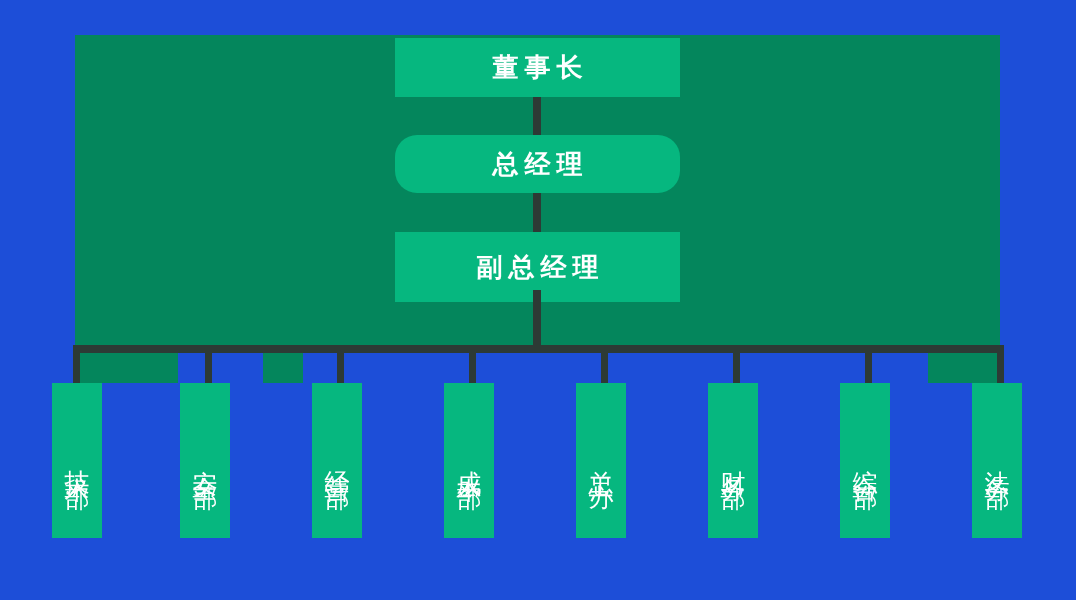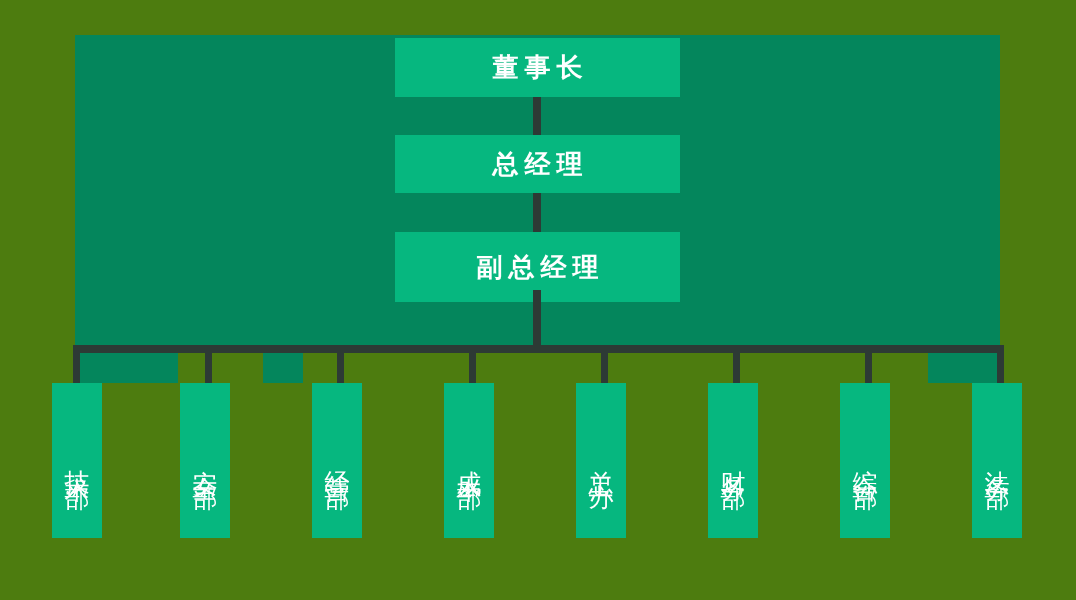--- a/index.html
+++ b/index.html
@@ -9,21 +9,21 @@
     background: #ffffff;
   }
   body {
     font-family: "Liberation Sans", "DejaVu Sans", sans-serif;
   }
 
   #chart-canvas {
     position: relative;
     width: 1076px;
     height: 600px;
-    background: #4d7c0f;
+    background: #1d4ed8;
     overflow: hidden;
   }
 
   
   .panel {
     position: absolute;
     left: 75px;
     top: 35px;
     width: 925px;
     height: 310px;
@@ -46,21 +46,21 @@
     display: flex;
     align-items: center;
     justify-content: center;
     font-size: 26px;
     font-weight: bold;
     letter-spacing: 6px;
     text-indent: 6px;
     box-sizing: border-box;
   }
   .exec-box.lvl1 { top: 38px;  height: 59px; }
-  .exec-box.lvl2 { top: 135px; height: 58px; }
+  .exec-box.lvl2 { top: 135px; height: 58px; border-radius: 22px; }
   .exec-box.lvl3 { top: 232px; height: 70px; }
 
   
   .conn-vert {
     position: absolute;
     background: #2d3a35;
     width: 8px;
   }
   .conn-spine {
     position: absolute;

